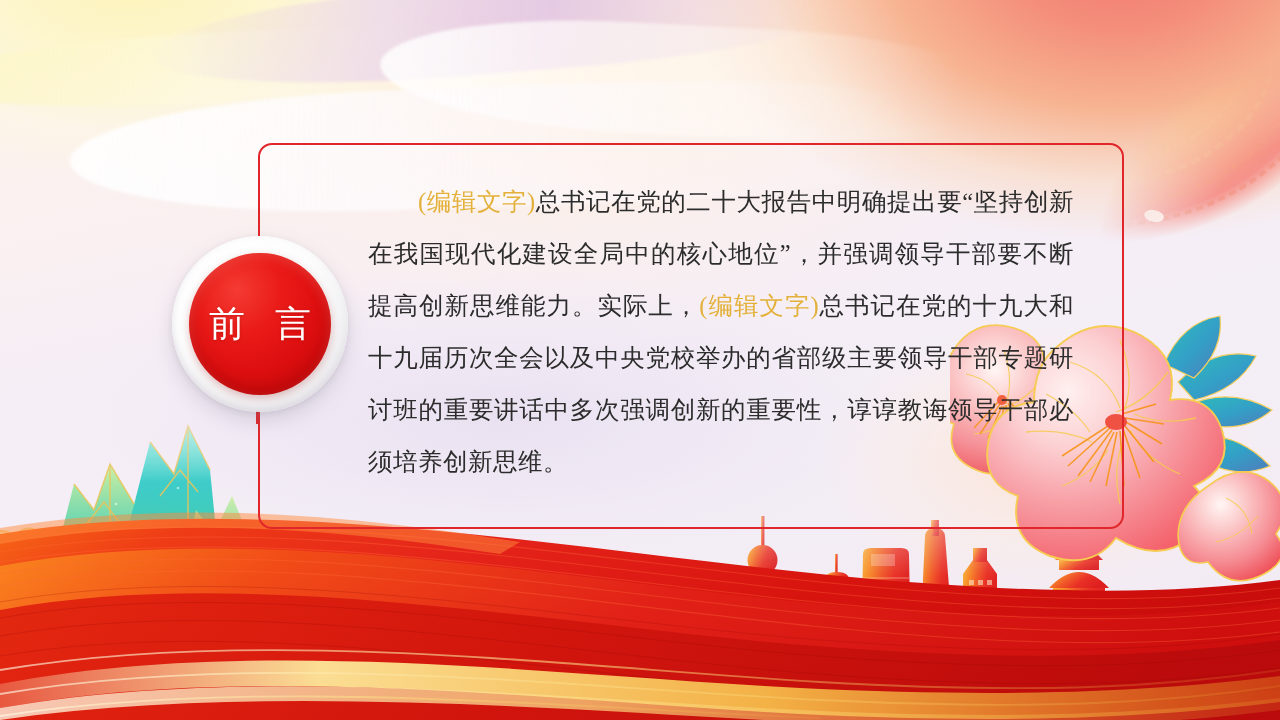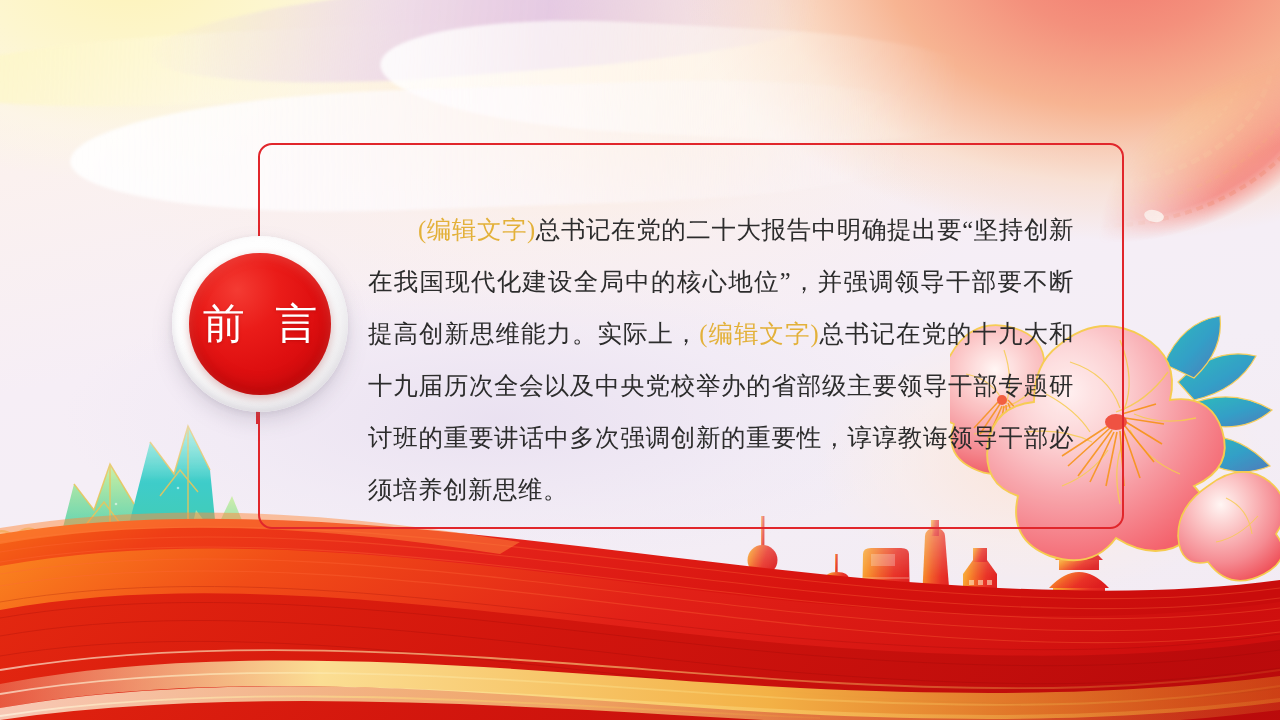--- a/index.html
+++ b/index.html
@@ -77,21 +77,21 @@
     position:absolute;
     left:258px; top:143px;
     width:866px; height:386px;
     border:2.2px solid #e1262b;
     border-radius:14px;
     background:rgba(255,255,255,0.03);
   }
 
   #body-text {
     position:absolute;
-    left:368px; top:204px;
+    left:368px; top:176px;
     width:706px;
     font-family:"Liberation Serif","DejaVu Serif",serif;
     font-size:24.5px;
     line-height:52px;
     color:#2c2c2c;
     text-align:justify;
     text-justify:inter-character;
     letter-spacing:0.5px;
     text-indent:50px;
   }
@@ -119,22 +119,22 @@
     background:
       radial-gradient(circle at 34% 26%, #f43b33 0%, #ea1c19 30%, #de0f10 58%, #cf0a0c 82%, #c00608 100%);
     box-shadow:
       inset 0 4px 11px rgba(255,120,110,0.35),
       inset 0 -7px 16px rgba(120,0,0,0.30),
       0 3px 9px rgba(150,10,10,0.26);
     display:flex; align-items:center; justify-content:center;
   }
   #badge-label {
     color:#ffffff;
-    font-family:Liberation Serif, serif;
-    font-size:42px;
+    font-family:Liberation Sans, sans-serif;
+    font-size:36px;
     letter-spacing:10px;
     text-indent:10px;
     font-weight:400;
     text-shadow:0 1px 3px rgba(130,0,0,0.30);
     user-select:none;
   }
   
   #badge-tick {
     position:absolute; left:256px; top:402px;
     width:2.2px; height:22px;

